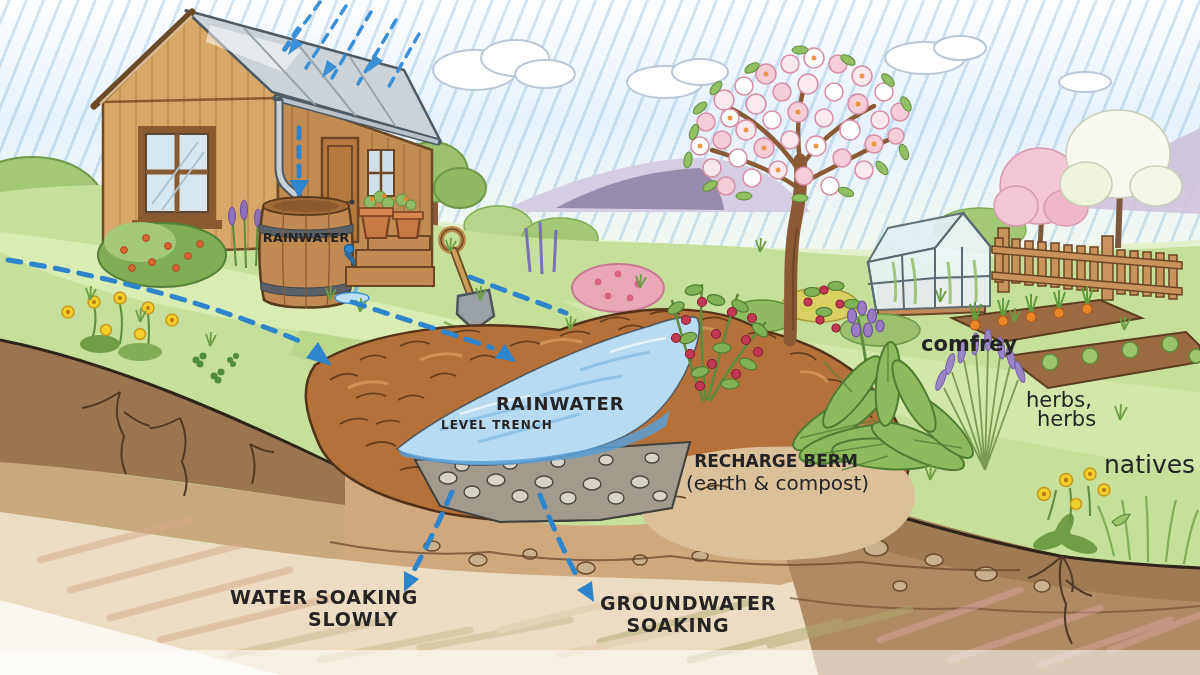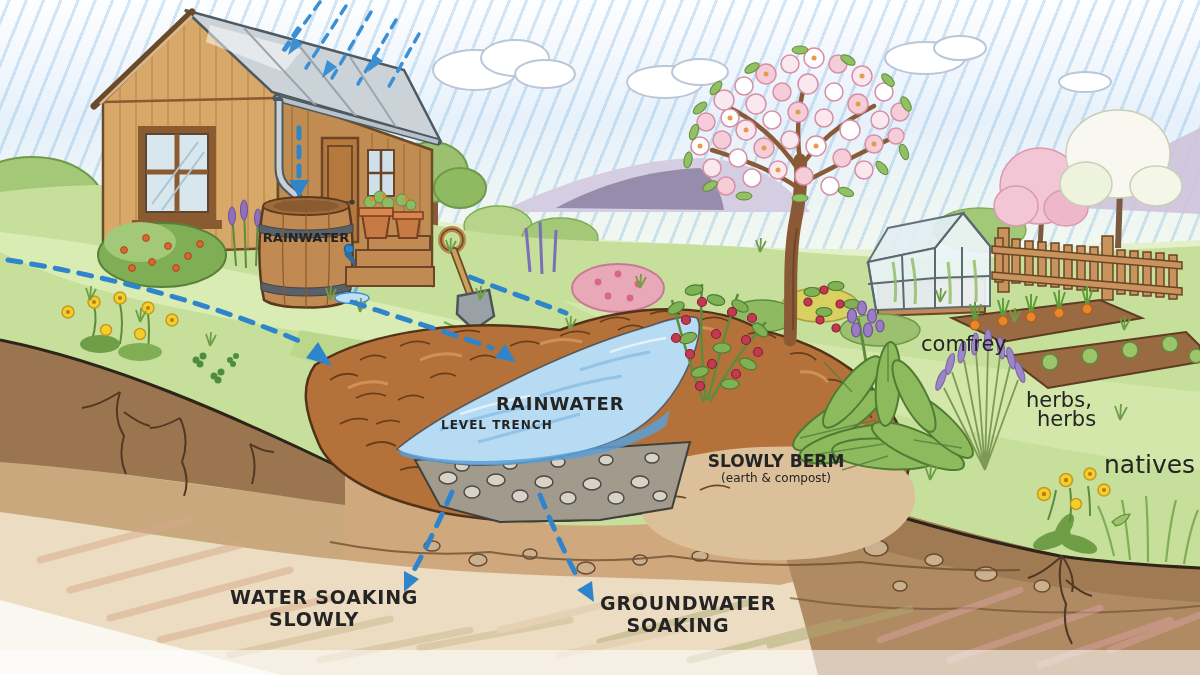--- a/index.html
+++ b/index.html
@@ -9,26 +9,26 @@
        background:
         repeating-linear-gradient(112deg, rgba(108,168,216,0) 0 7px, rgba(108,168,216,.28) 7px 10px, rgba(108,168,216,0) 10px 16px),
         linear-gradient(180deg,#fdfeff 0%,#e7f1fb 45%,#f3f9ef 100%);}
   svg.scene{position:absolute;left:0;top:0;}
   .lbl{position:absolute;color:#242424;white-space:nowrap;line-height:1.15;}
   .lbl .ln{display:block;}
   .lbl-barrel{left:262px;top:231px;width:88px;text-align:center;font-size:13px;font-weight:700;}
   .lbl-trench1{left:496px;top:394px;font-size:18px;font-weight:600;letter-spacing:1px;}
   .lbl-trench2{left:441px;top:419px;font-size:12px;font-weight:600;letter-spacing:1px;}
   .lbl-berm{left:686px;top:452px;width:180px;text-align:center;font-size:17px;font-weight:600;}
-  .lbl-berm .ln2{font-size:12px;font-weight:500;}
-  .lbl-comfrey{left:921px;top:332px;font-size:21px;font-weight:400;}
+  .lbl-berm .ln2{font-size:20px;font-weight:500;}
+  .lbl-comfrey{left:921px;top:332px;font-size:21px;font-weight:700;}
   .lbl-herbs1{left:1026px;top:388px;font-size:21px;font-weight:500;}
   .lbl-herbs2{left:1037px;top:407px;font-size:21px;font-weight:500;}
   .lbl-natives{left:1104px;top:451px;font-size:25px;font-weight:500;}
-  .lbl-soak{left:230px;top:587px;width:168px;text-align:center;font-size:19px;font-weight:600;letter-spacing:.8px;}
+  .lbl-soak{left:230px;top:587px;width:168px;text-align:right;font-size:19px;font-weight:600;letter-spacing:.8px;}
   .lbl-recharge{left:600px;top:593px;width:156px;text-align:center;font-size:19px;font-weight:600;letter-spacing:.8px;}
 </style>
 </head>
 <body>
 
 <div class="stage">
   <div class="sky"></div>
 
   <svg class="scene" width="1200" height="675" viewBox="0 0 1200 675">
 
@@ -598,21 +598,21 @@
       <polygon points="594,602 577,590 592,581"></polygon>
     </g>
   </svg>
 
   <div class="lbl lbl-barrel">RAINWATER</div>
 
   <div class="lbl lbl-trench1">RAINWATER</div>
   <div class="lbl lbl-trench2">LEVEL TRENCH</div>
 
   <div class="lbl lbl-berm">
-    <span class="ln">SLOWLY BERM</span>
+    <span class="ln">RECHARGE BERM</span>
     <span class="ln ln2">(earth &amp; compost)</span>
   </div>
 
   <div class="lbl lbl-comfrey">comfrey</div>
 
   <div class="lbl lbl-herbs1">herbs,</div>
   <div class="lbl lbl-herbs2">herbs</div>
 
   <div class="lbl lbl-natives">natives</div>
 

